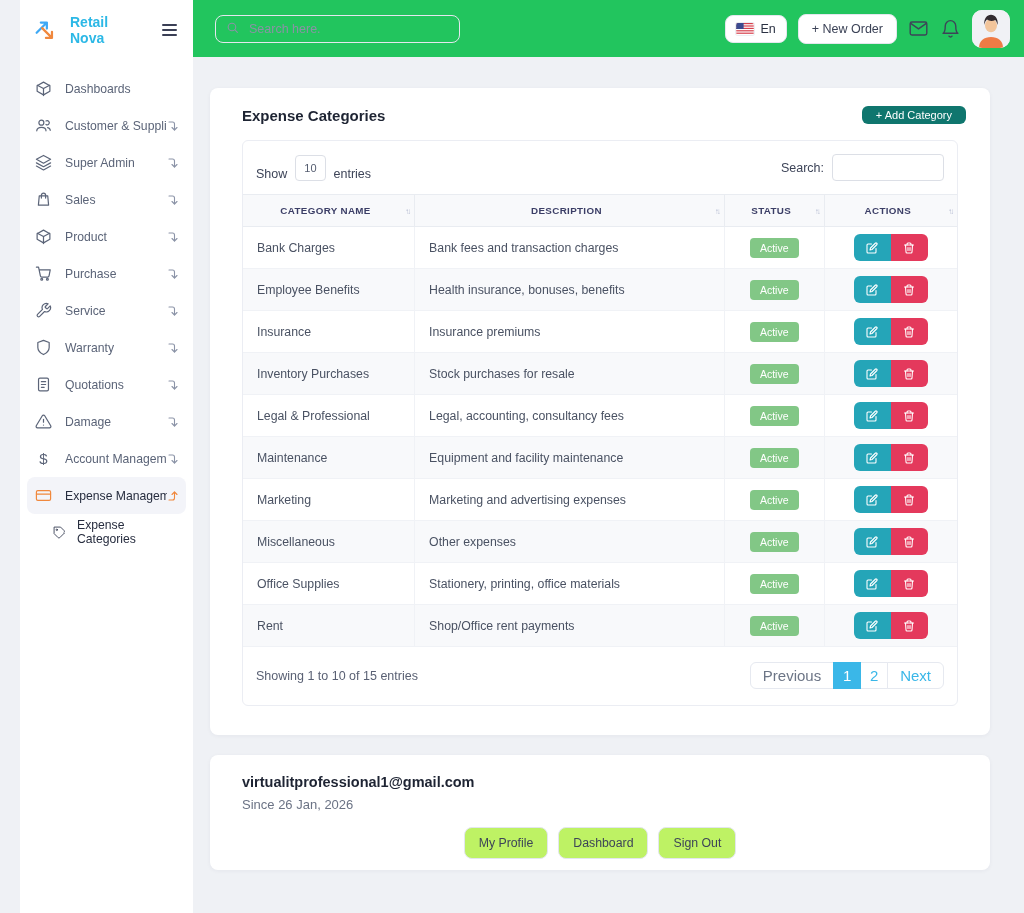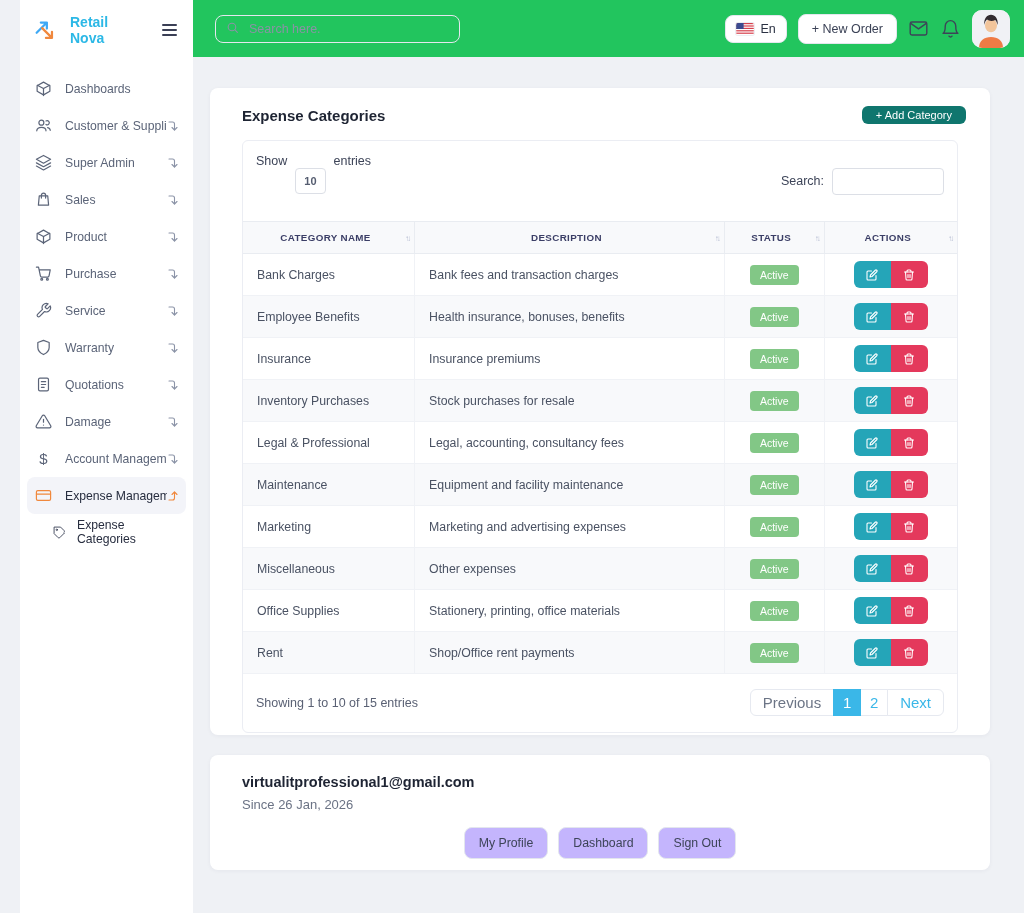--- a/index.html
+++ b/index.html
@@ -54,22 +54,22 @@
   
   .main { position:absolute; left:193px; top:57px; width:831px; height:856px; }
   .card { background:#fff; border-radius:8px; box-shadow:0 1px 4px rgba(30,40,80,0.05); }
   .content-card { position:absolute; left:17px; top:31px; width:780px; height:647px; }
   .card-head { display:flex; align-items:center; justify-content:space-between; padding:18px 24px 16px 32px; }
   .card-head h2 { margin:0; font-size:15px; color:#1e2433; font-weight:bold; }
   .btn-add { background:#0f766e; color:#fff; border:none; border-radius:6px; padding:3px 14px;
              font-size:11px; cursor:pointer; font-family:"Liberation Sans",sans-serif; }
   .inner { margin:0 32px; width:716px; border:1px solid #ebedf3; border-radius:6px; overflow:hidden; }
   .controls { display:flex; align-items:center; justify-content:space-between; padding:13px 13px; font-size:12.5px; color:#3d4458; }
-  .controls .left { display:flex; align-items:flex-start; }
-  .page-size { border:1px solid #dcdfe6; border-radius:4px; padding:6px 8px; margin:14px 8px; font-size:11px; color:#555d70; cursor:pointer; min-width:28px; text-align:center;font-weight:bold; }
+  .controls .left { display:flex; align-items:flex-end; }
+  .page-size { border:1px solid #dcdfe6; border-radius:4px; padding:6px 8px; margin:0 8px; font-size:11px; color:#555d70; cursor:pointer; min-width:28px; text-align:center; }
   .controls .right { display:flex; align-items:center; }
   .table-search { width:112px; height:27px; border:1px solid #dcdfe6; border-radius:4px; margin-left:8px; outline:none; padding:0 8px; font-family:"Liberation Sans",sans-serif; }
   table { width:100%; border-collapse:collapse; }
   thead th { background:#f8f9fb; padding:10px 16px 10px 10px; font-size:9.8px; letter-spacing:.35px; color:#3b3e66;
              text-transform:uppercase; font-weight:bold; border:1px solid #e9ecf1; text-align:center; position:relative; cursor:pointer; }
   thead th:first-child { border-left:none; } thead th:last-child { border-right:none; }
   th .sort { position:absolute; right:5px; top:50%; transform:translateY(-50%); font-size:8px; color:#b6bdd2; letter-spacing:-2px; }
   tbody td { height:42px; padding:0 14px; font-size:12.3px; color:#4a5263; border:1px solid #f0f2f6; }
   tbody td:first-child { border-left:none; } tbody td:last-child { border-right:none; }
   tbody tr:nth-child(even) { background:#f8f9fb; }
@@ -87,21 +87,21 @@
               font-size:15px; color:#3ab7e8; background:#fff; margin-left:-1px; cursor:pointer; font-family:"Liberation Sans",sans-serif; }
   .page-prev { color:#6c7586; padding:0 12px; border-radius:6px 0 0 6px; margin-left:0; }
   .page-next { padding:0 12px; border-radius:0 6px 6px 0; }
   .page-num.active { background:#3ab7e8; color:#fff; border-color:#3ab7e8; z-index:1; }
   
   .footer-card { position:absolute; left:17px; top:698px; width:780px; height:115px; }
   .acct { padding:19px 0 0 32px; }
   .acct-email { font-size:14.5px; font-weight:bold; color:#1e2433; }
   .acct-since { font-size:13px; color:#6b7385; margin-top:7px; }
   .acct-buttons { display:flex; justify-content:center; gap:10px; margin-top:15px; }
-  .acct-btn { border:1px solid #e3e6ee; border-radius:8px; background:#c4b5fd; padding:8px 14px; font-size:12.3px;
+  .acct-btn { border:1px solid #e3e6ee; border-radius:8px; background:#bef264; padding:8px 14px; font-size:12.3px;
               color:#3d4458; cursor:pointer; font-family:"Liberation Sans",sans-serif; }
 </style>
 </head>
 <body>
 
 <aside class="sidebar">
   <div class="logo-row">
     <span class="logo-mark">
       <svg viewBox="0 0 28 28" fill="none" stroke-linecap="round" stroke-linejoin="round">
         <path d="M5 17L16 6 M9.5 6H16v6.5" stroke="#3fa9f5" stroke-width="2.4"></path>

